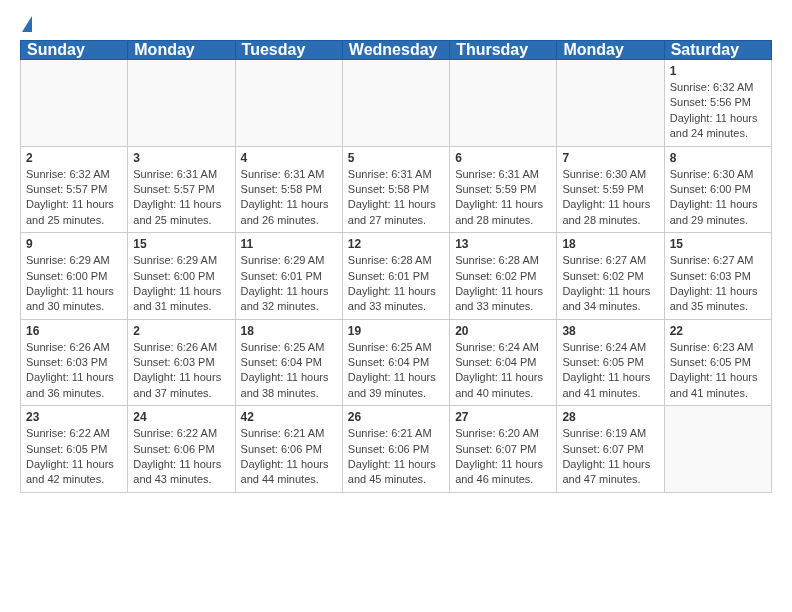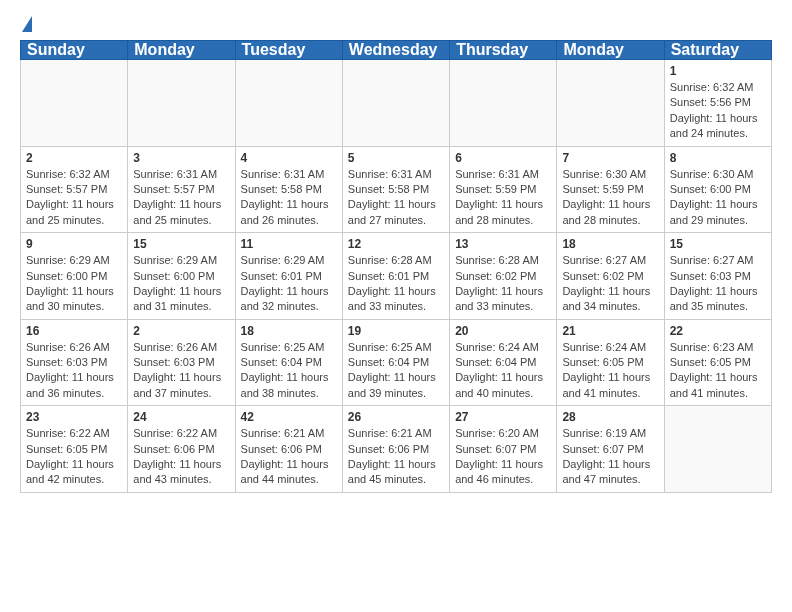--- a/index.html
+++ b/index.html
@@ -278,21 +278,21 @@
 and 39 minutes.</div>
           </td>
           <td>
             <span class="day-number">20</span>
             <div class="day-info" style="white-space: pre-line;">Sunrise: 6:24 AM
 Sunset: 6:04 PM
 Daylight: 11 hours
 and 40 minutes.</div>
           </td>
           <td>
-            <span class="day-number">21</span>
+            <span class="day-number">38</span>
             <div class="day-info" style="white-space: pre-line;">Sunrise: 6:24 AM
 Sunset: 6:05 PM
 Daylight: 11 hours
 and 41 minutes.</div>
           </td>
           <td>
             <span class="day-number">22</span>
             <div class="day-info" style="white-space: pre-line;">Sunrise: 6:23 AM
 Sunset: 6:05 PM
 Daylight: 11 hours

